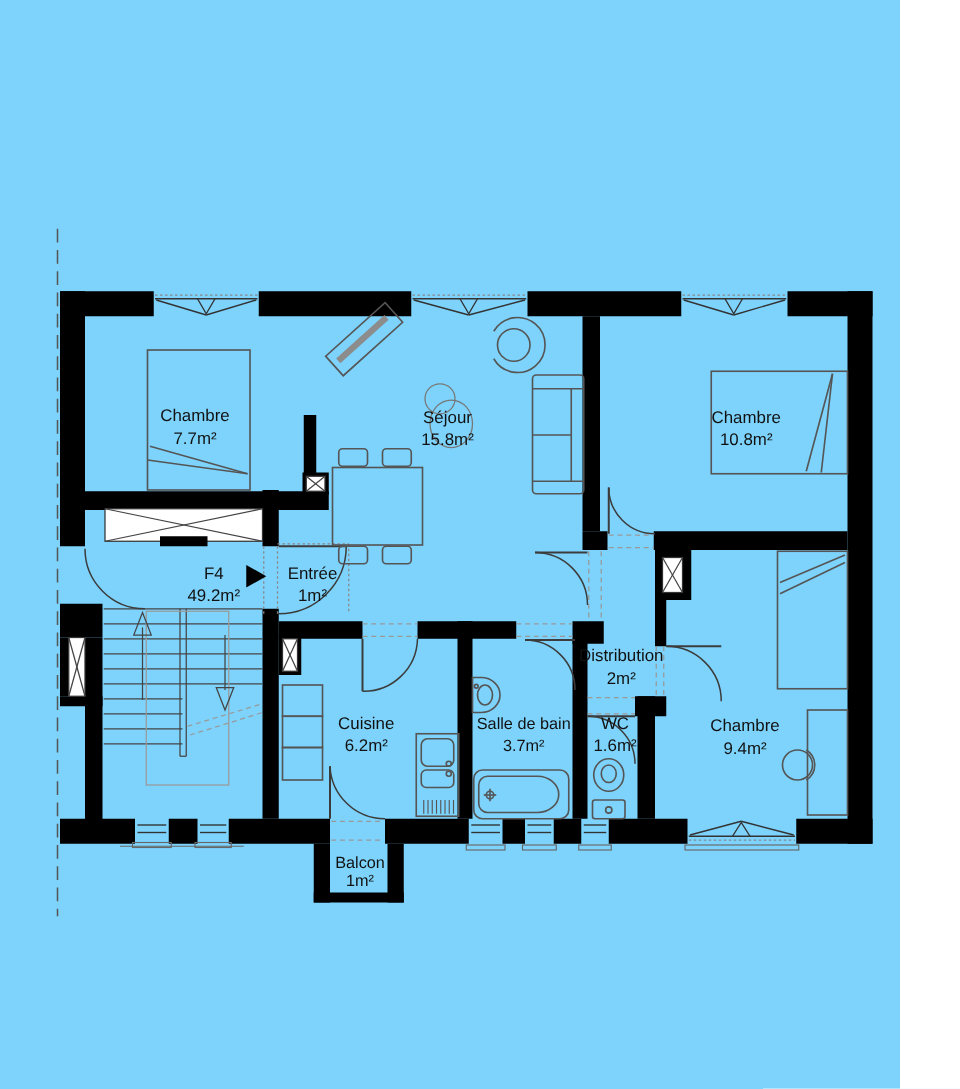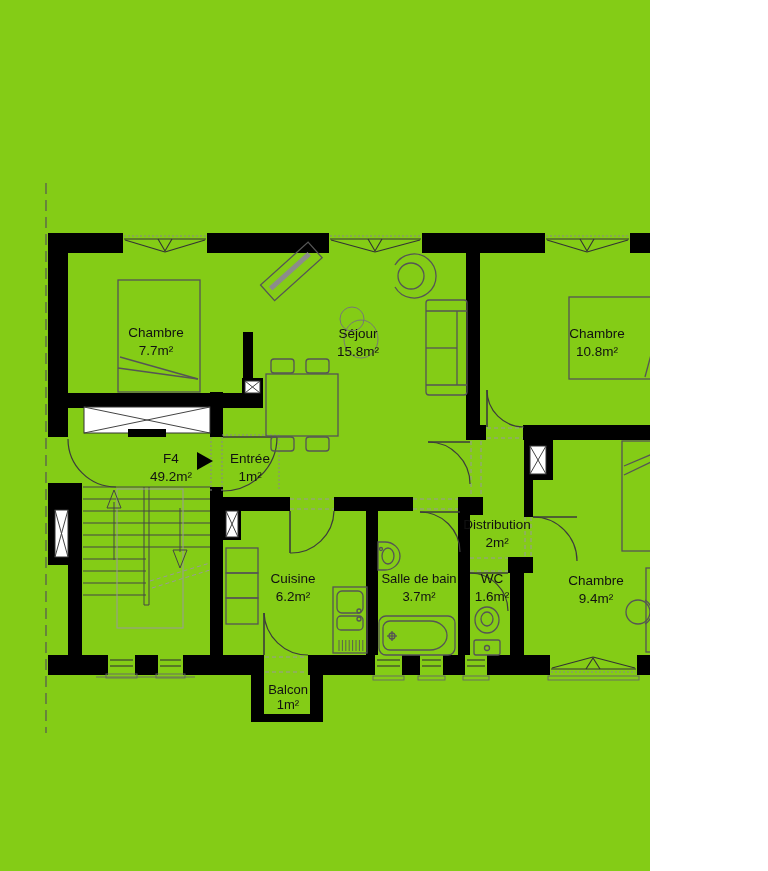--- a/index.html
+++ b/index.html
@@ -1,16 +1,16 @@
 <!DOCTYPE html>
 <html><head>
 <meta charset="utf-8">
 <style>
   html,body{margin:0;padding:0;background:#ffffff;}
-  .page{position:relative;width:650px;height:871px;background:#84cc16;overflow:hidden;
+  .page{position:relative;width:720px;height:871px;background:#7dd3fc;overflow:hidden;
         font-family:"Liberation Sans", sans-serif;}
   svg{position:absolute;left:0;top:0;}
   text{font-family:"Liberation Sans", sans-serif;fill:#111;}
   .room-name,.room-area{font-size:13.5px;}
   .small{font-size:13px;}
   .wall{fill:#000;stroke:none;}
   .thin{fill:none;stroke:#444;stroke-width:1;}
   .furn{fill:none;stroke:#555;stroke-width:1.3;}
   .furnlt{fill:none;stroke:#777;stroke-width:1;}
   .door{fill:none;stroke:#3c3c3c;stroke-width:1.2;}

